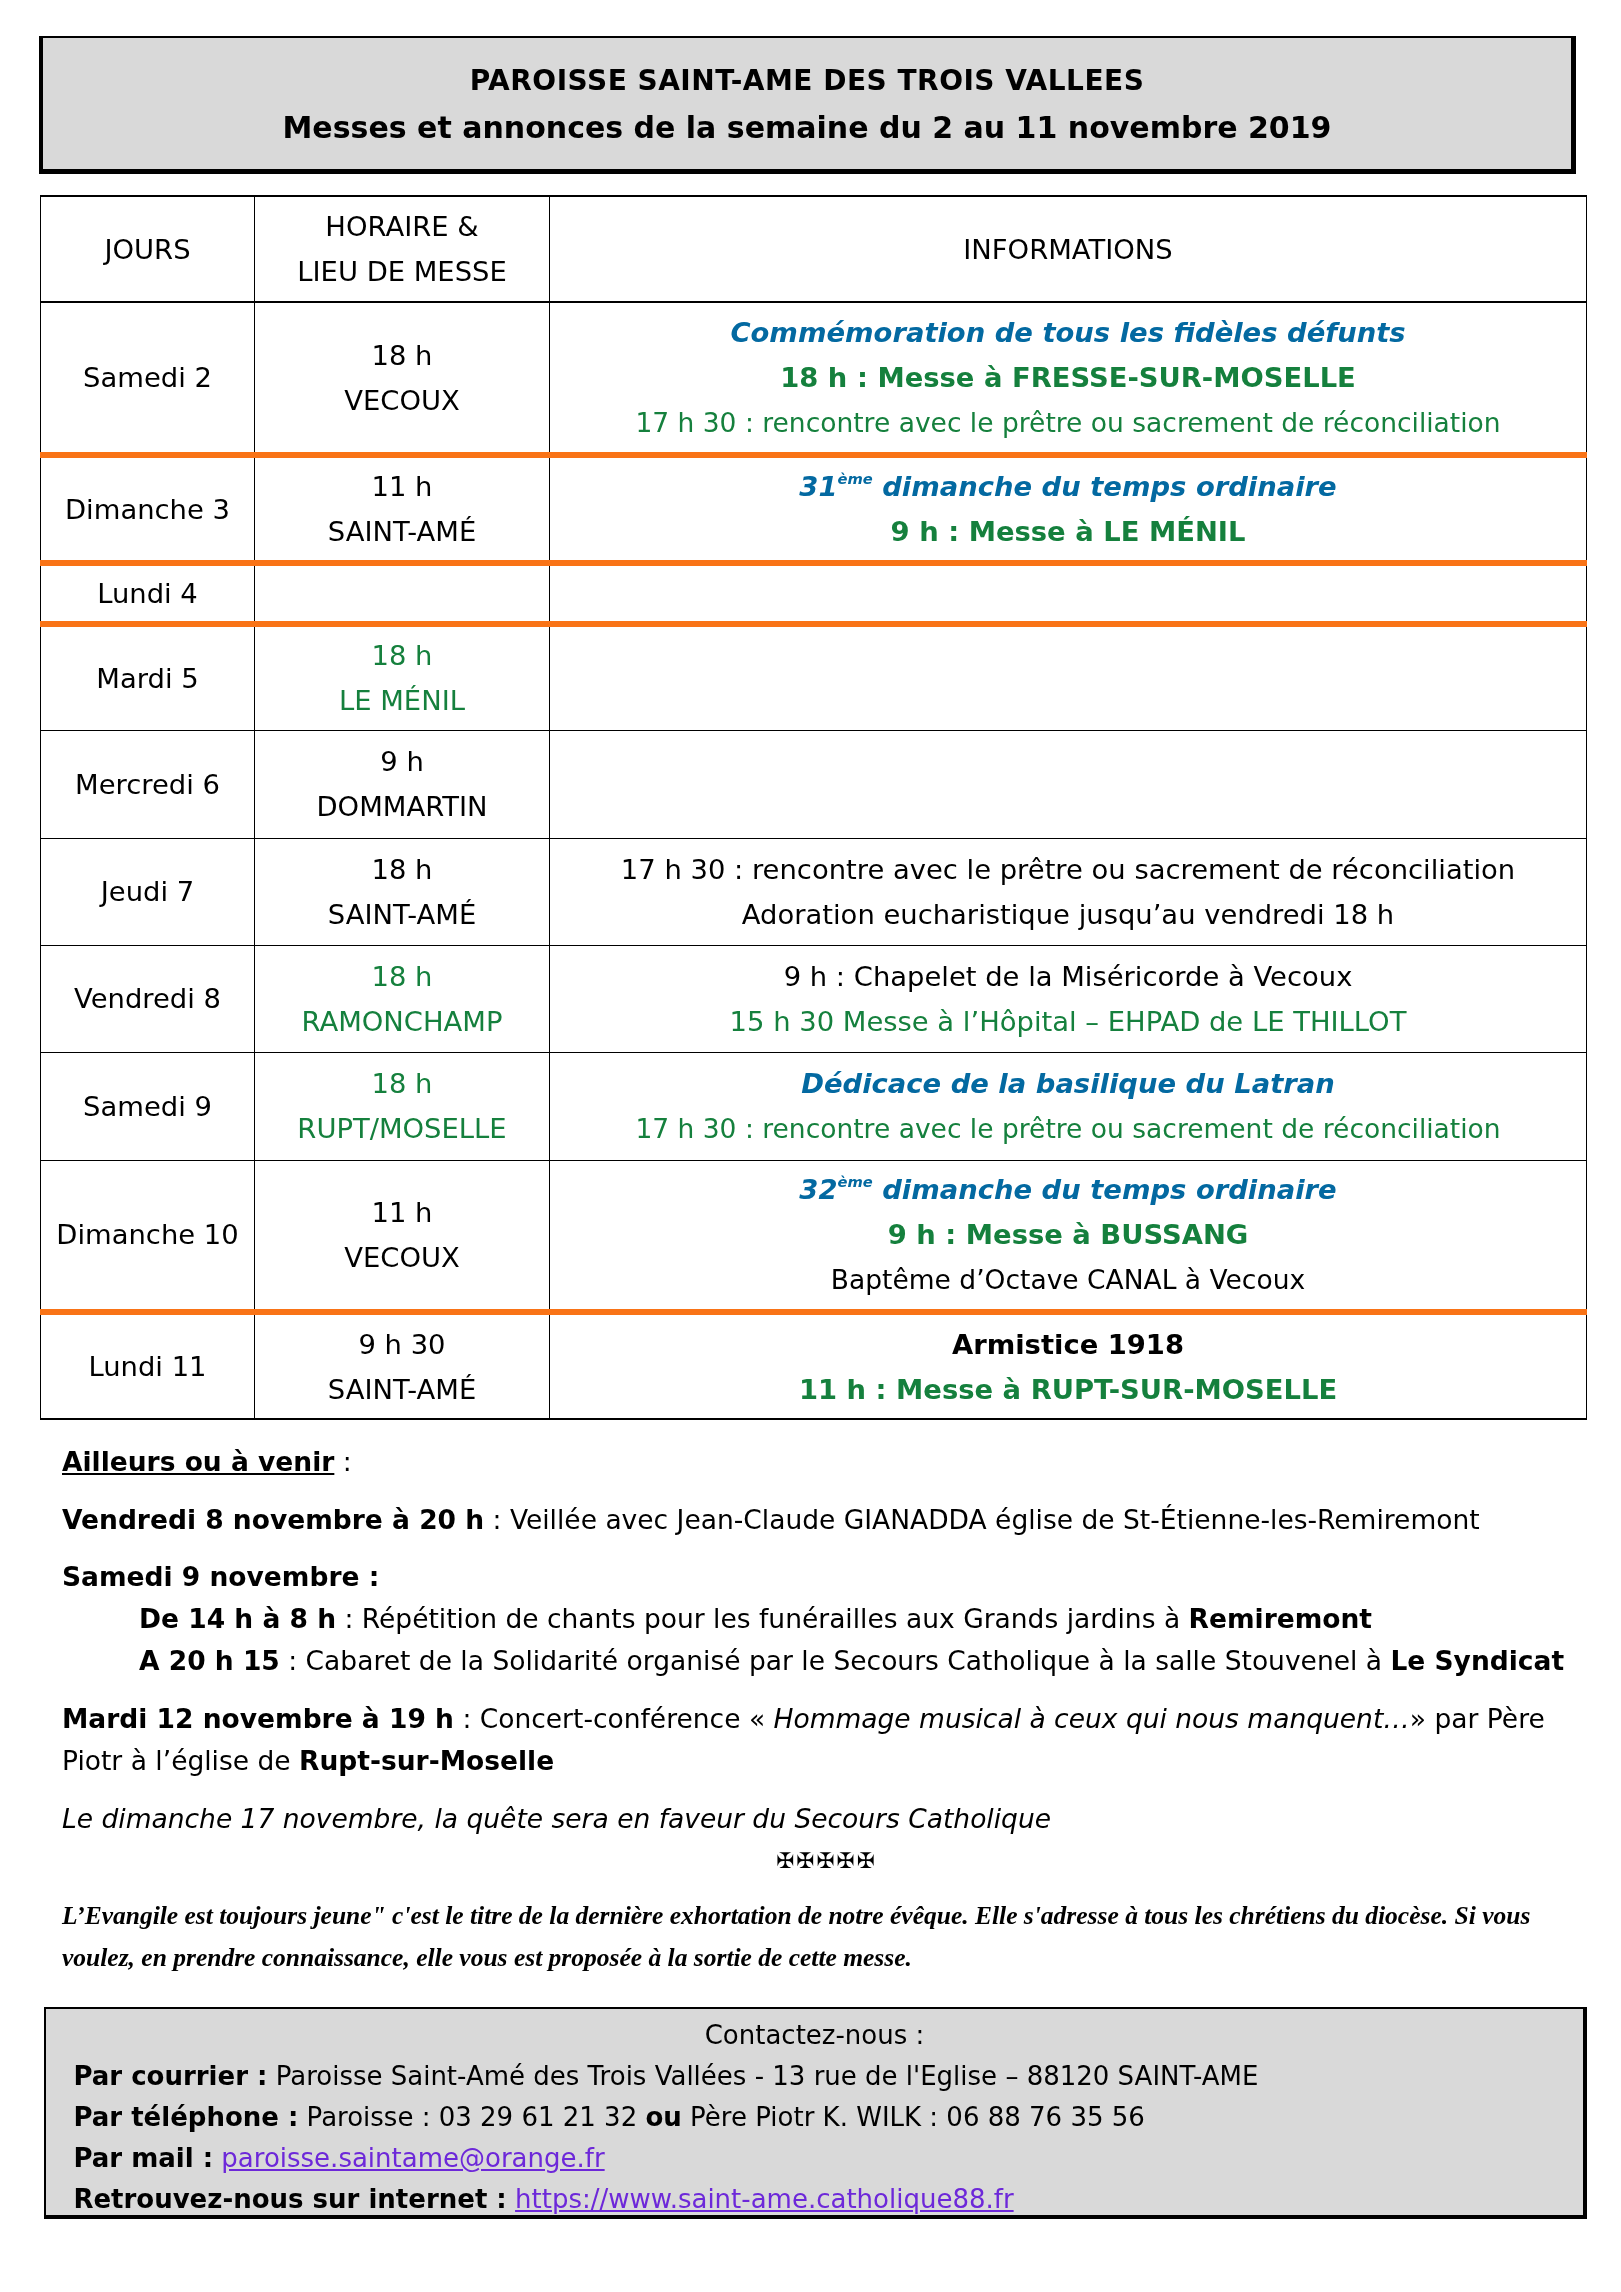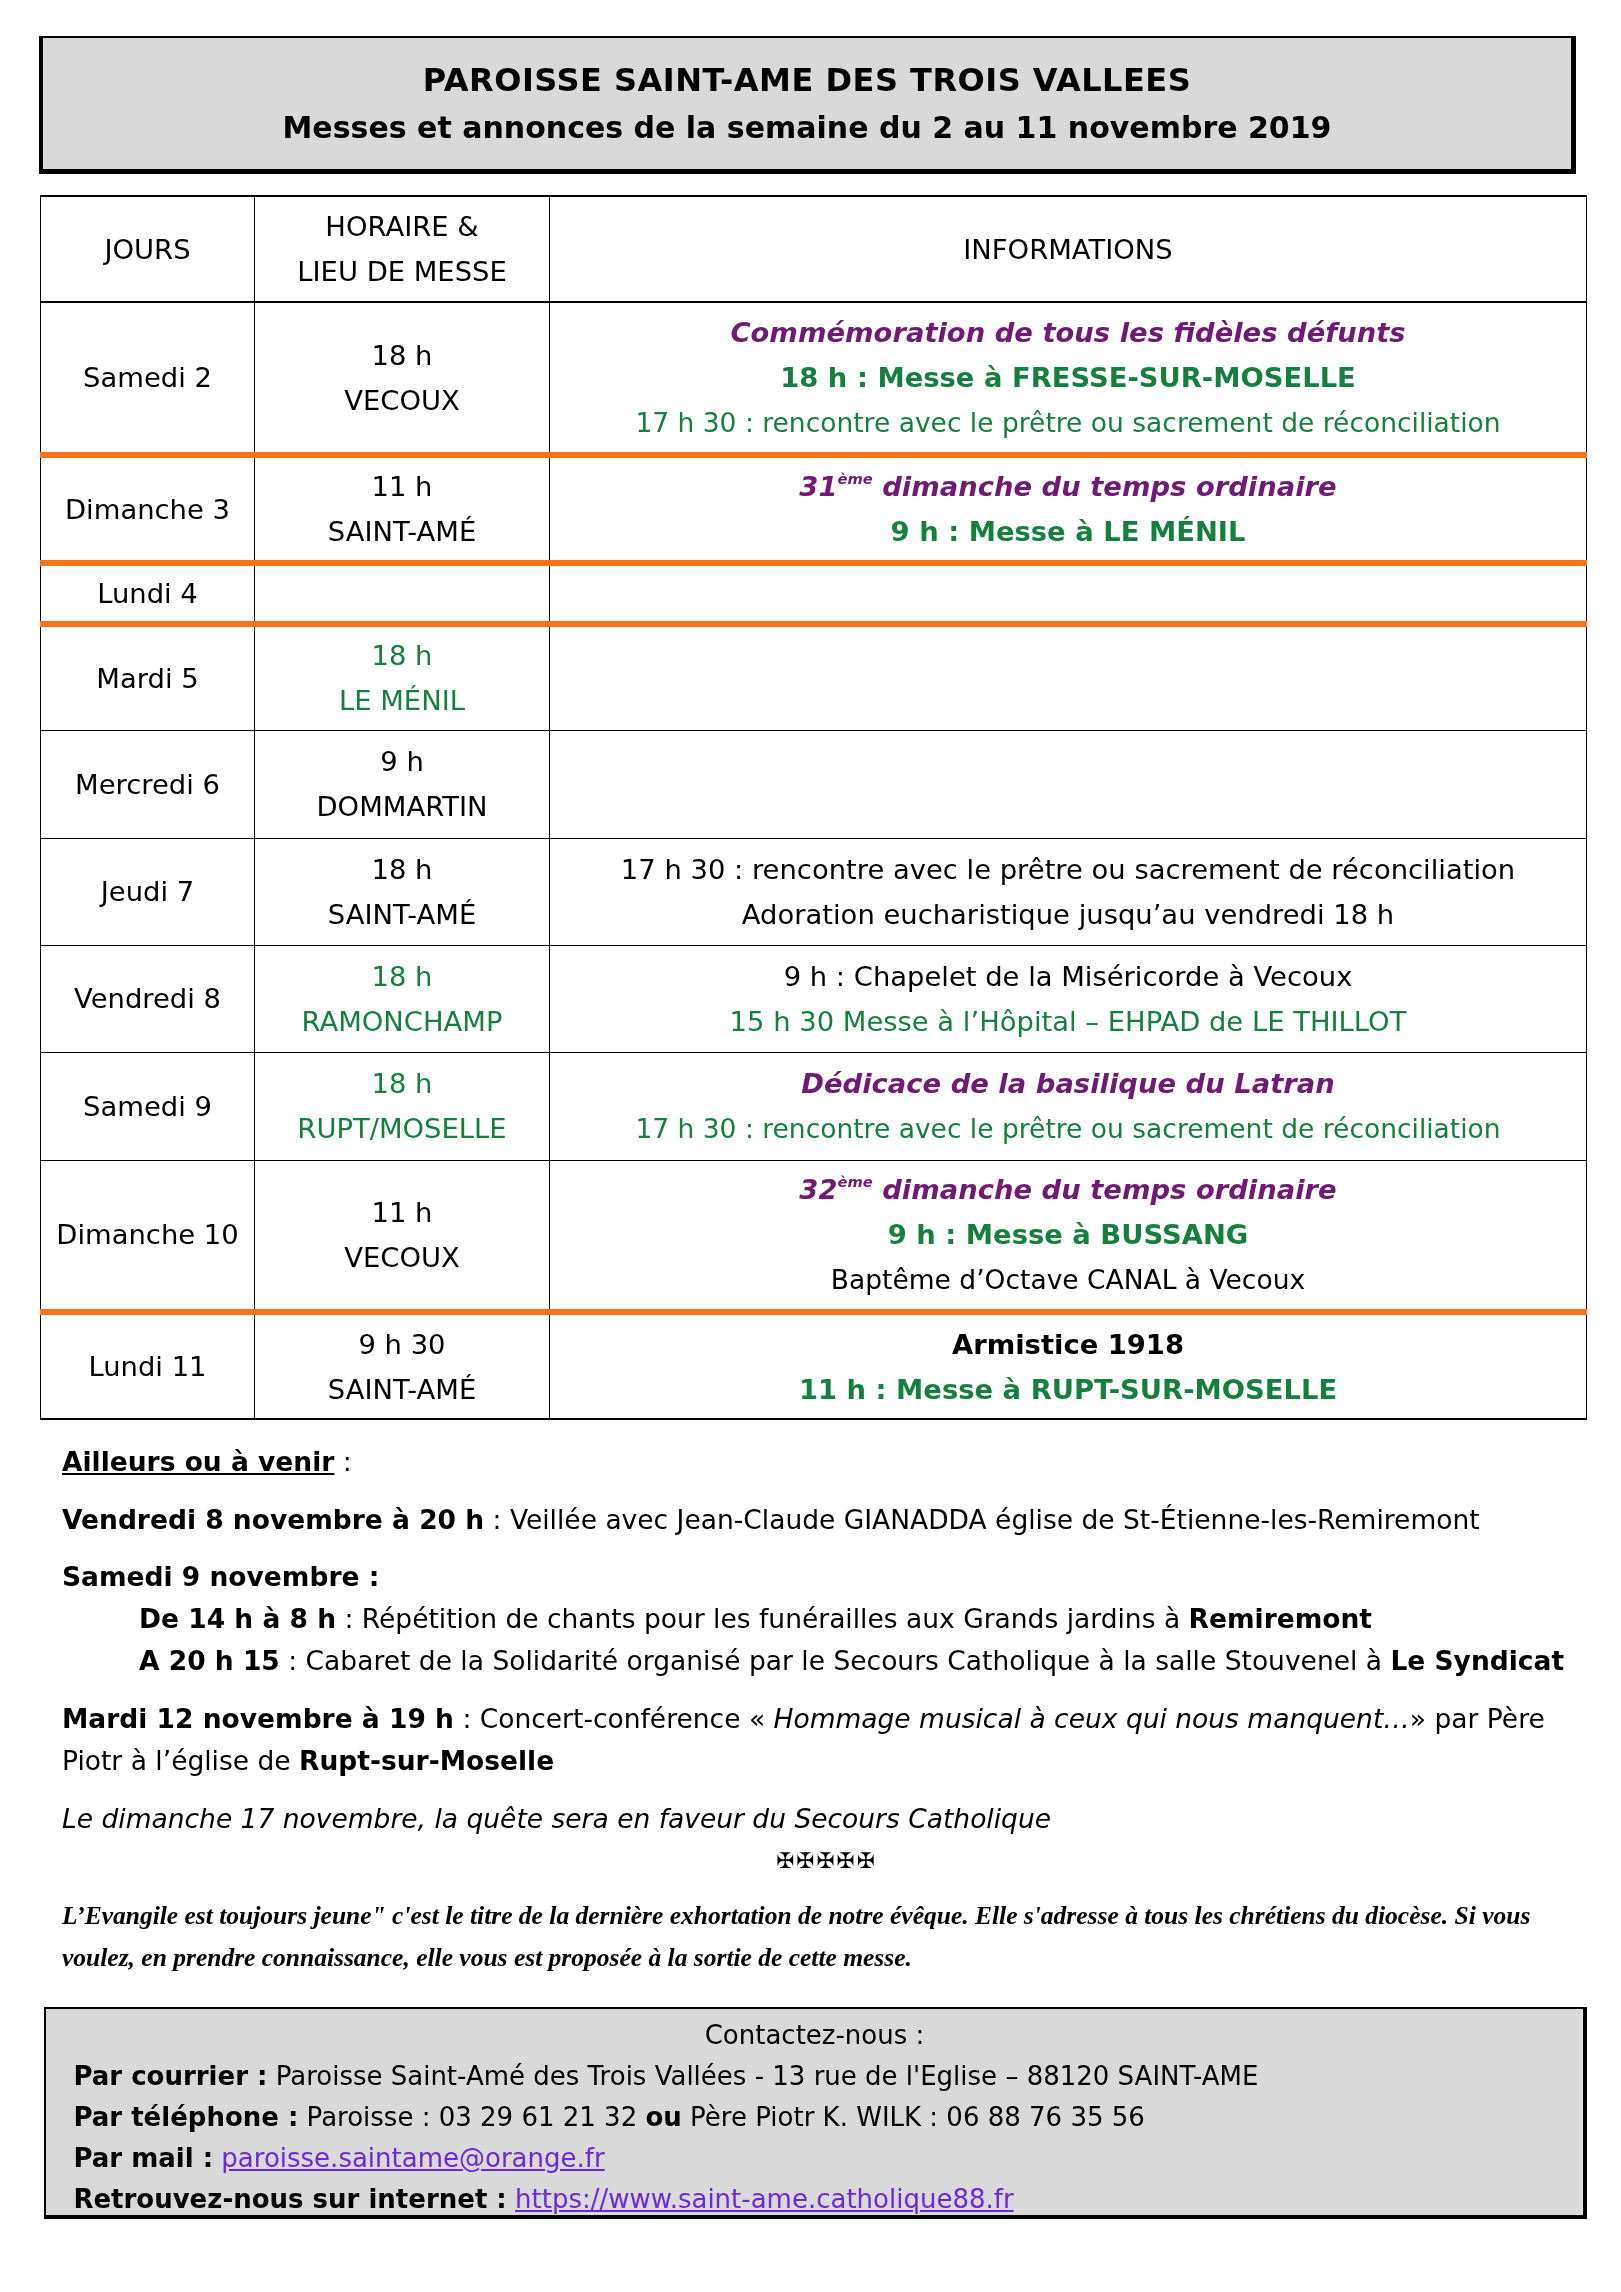--- a/index.html
+++ b/index.html
@@ -6,38 +6,38 @@
   body {
     width: 1621px; height: 2293px; position: relative; overflow: hidden;
     font-family: "DejaVu Sans", sans-serif; color: #000;
   }
   .title-box {
     position: absolute; left: 39px; top: 36px; width: 1537px; height: 138px;
     background: #d9d9d9; border-top: 2.9px solid #000; border-left: 4.9px solid #000;
     border-right: 5.9px solid #000; border-bottom: 5.9px solid #000; box-sizing: border-box;
     display: flex; flex-direction: column; justify-content: center; align-items: center;
   }
-  .title-box .t1 { font-size: 32px; font-weight: bold; letter-spacing: 0.5px; line-height: 47px; }
+  .title-box .t1 { font-size: 28px; font-weight: bold; letter-spacing: 0.5px; line-height: 47px; }
   .title-box .t2 { font-size: 30px; font-weight: bold; line-height: 47px; }
 
   table.schedule {
     position: absolute; left: 40px; top: 195px; width: 1546px;
     border-collapse: collapse; table-layout: fixed;
   }
   table.schedule td, table.schedule th {
     border-left: 1px solid #000; border-right: 1px solid #000;
     text-align: center; vertical-align: middle; padding: 0 3.9px;
     font-size: 27.4px; line-height: 45px; font-weight: normal;
   }
   table.schedule tr { border-top: 6px solid #f97316; }
   table.schedule tr.thin { border-top: 1px solid #000; }
   table.schedule tr:first-child { border-top: 2px solid #000; }
   table.schedule tbody tr:last-child { border-bottom: 2.9px solid #000; }
   col.c1 { width: 214px; } col.c2 { width: 295px; } col.c3 { width: 1037px; }
-  .green { color: #701a75; font-style: italic; font-weight: bold; }
+  .green { color: #0369a1; font-style: italic; font-weight: bold; }
   .grey { color: #15803d; }
   .bold { font-weight: bold; }
   .small { font-size: 26.5px; }
   sup { font-size: 14.7px; vertical-align: 11.8px; line-height: 0; }
 
   .annonces { position: absolute; left: 62px; top: 1441px; width: 1529px; font-size: 26.5px; }
   .annonces p { margin: 0; line-height: 42px; }
   .annonces .heading { text-decoration: underline; font-weight: bold; }
   .annonces .gap { margin-top: 15.7px; }
   .annonces .indent { padding-left: 77px; }

